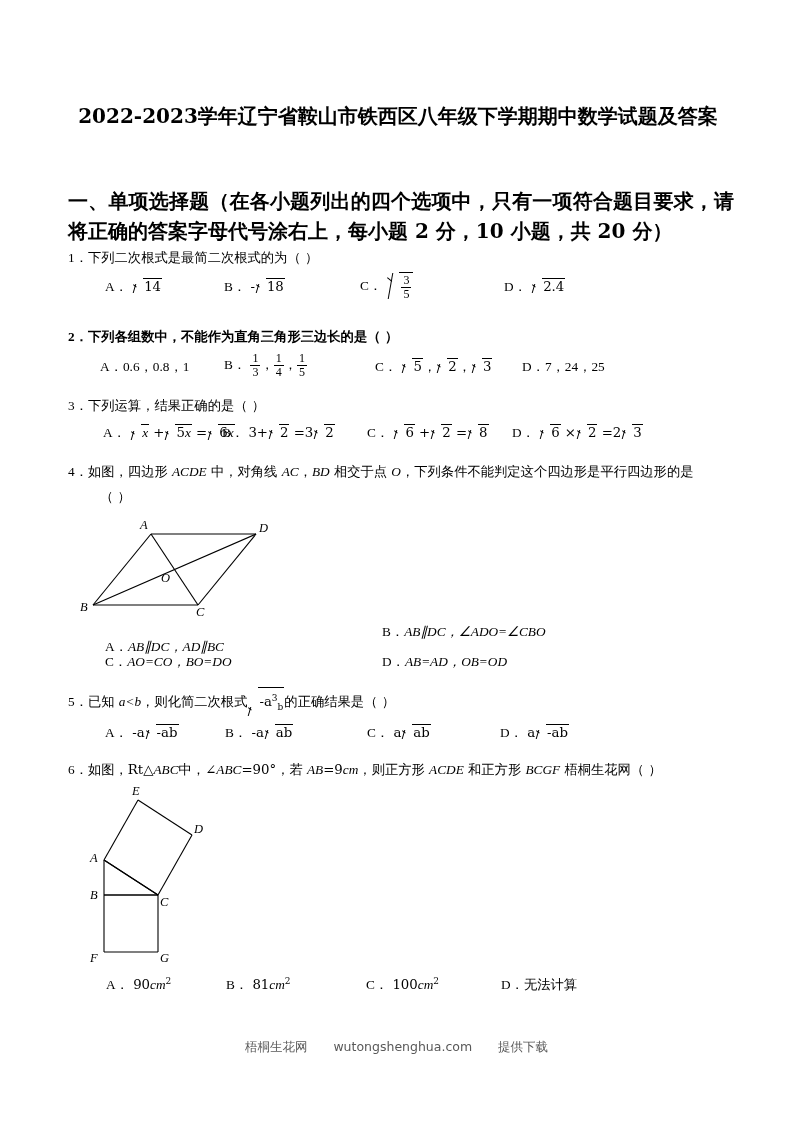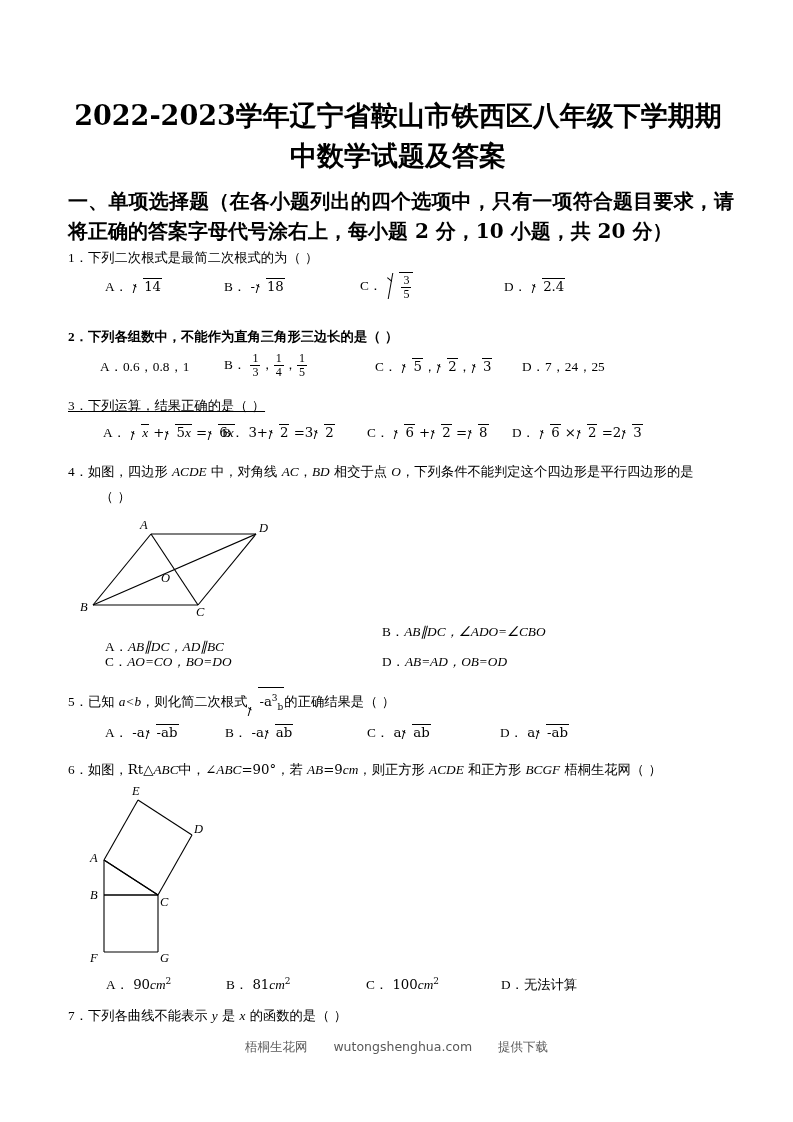--- a/index.html
+++ b/index.html
@@ -7,21 +7,21 @@
     width:793px;height:1122px;background:#ffffff;
     font-family:"Liberation Serif", serif;
     color:#000;position:relative;overflow:hidden;
   }
   .page{position:absolute;left:0;top:0;width:793px;height:1122px;}
 
   
   .doc-title{
     position:absolute;left:68px;top:96px;width:660px;
     font-family:"DejaVu Serif", serif;
-    font-weight:bold;font-size:27px;line-height:40px;
+    font-weight:bold;font-size:20px;line-height:40px;
     text-align:center;letter-spacing:0px;
   }
 
   
   .section-head{
     position:absolute;left:68px;top:186px;width:666px;
     font-family:"DejaVu Serif", serif;
     font-weight:bold;font-size:20px;line-height:30px;
     text-align:justify;
   }
@@ -126,21 +126,21 @@
     <span class="frac"><span class="n">1</span><span class="d">3</span></span><span>，</span><span class="frac"><span class="n">1</span><span class="d">4</span></span><span>，</span><span class="frac"><span class="n">1</span><span class="d">5</span></span>
   </div>
   <div class="opt" style="left:375px;top:358px;">
     <span class="optlbl">C．</span>
     <span class="rad"><span class="radbar">5</span></span><span>，</span><span class="rad"><span class="radbar">2</span></span><span>，</span><span class="rad"><span class="radbar">3</span></span>
   </div>
   <div class="opt" style="left:522px;top:358px;">
     <span class="optlbl">D．</span><span class="num">7，24，25</span>
   </div>
 
-  <div class="q" style="left:68px;top:396px;text-decoration:underline;">
+  <div class="q" style="left:68px;top:396px;">
     <span class="qstem"><span class="num">3．</span><span>下列运算，结果正确的是（      ）</span></span>
   </div>
   <div class="opt" style="left:103px;top:424px;">
     <span class="optlbl">A．</span>
     <span class="rad"><span class="radbar it">x</span></span> +<span class="rad"><span class="radbar">5<span class="it">x</span></span></span> =<span class="rad"><span class="radbar">6<span class="it">x</span></span></span>
   </div>
   <div class="opt" style="left:222px;top:424px;">
     <span class="optlbl">B．</span>
     3+<span class="rad"><span class="radbar">2</span></span> =3<span class="rad"><span class="radbar">2</span></span>
   </div>
@@ -258,23 +258,18 @@
     81<span class="it">cm</span><span class="sup">2</span>
   </div>
   <div class="opt" style="left:366px;top:976px;">
     <span class="optlbl">C．</span>
     100<span class="it">cm</span><span class="sup">2</span>
   </div>
   <div class="opt" style="left:501px;top:976px;">
     <span class="optlbl">D．</span><span>无法计算</span>
   </div>
 
-  <div class="q" style="left:68px;top:1006px;">
-    <span class="qstem">
-      <span class="num">7．</span><span>下列各曲线不能表示 </span><span class="it">y</span><span> 是 </span><span class="it">x</span><span> 的函数的是（       ）</span>
-    </span>
-  </div>
 
   <div class="footer">
     <span>梧桐生花网</span><span class="site">wutongshenghua.com</span><span>提供下载</span>
   </div>
 
 </div>
 
 </body></html>

